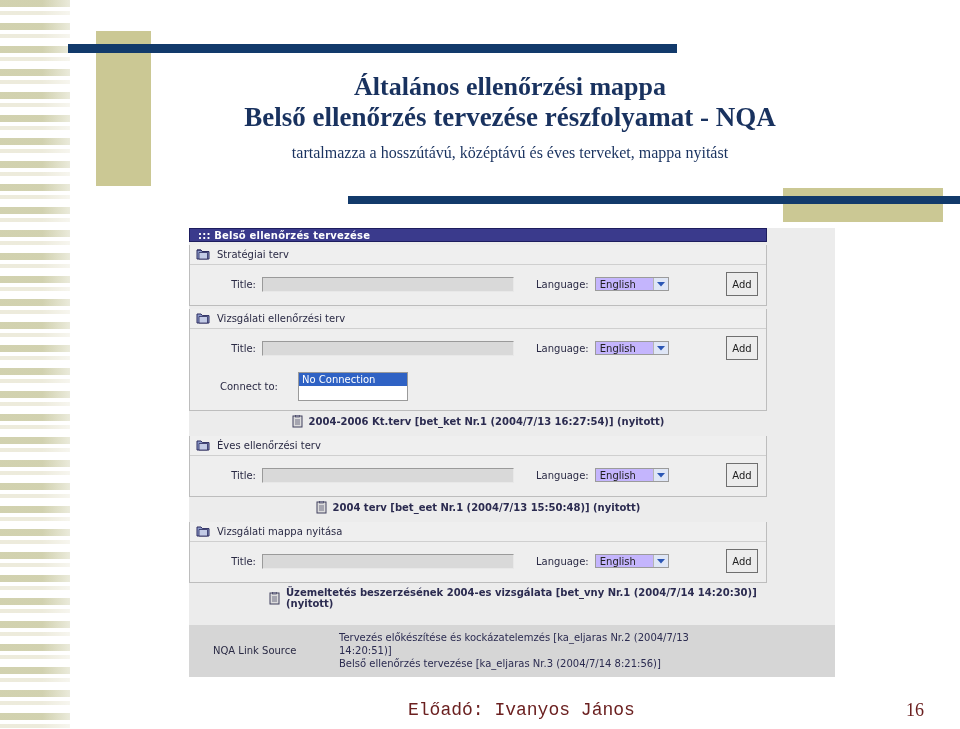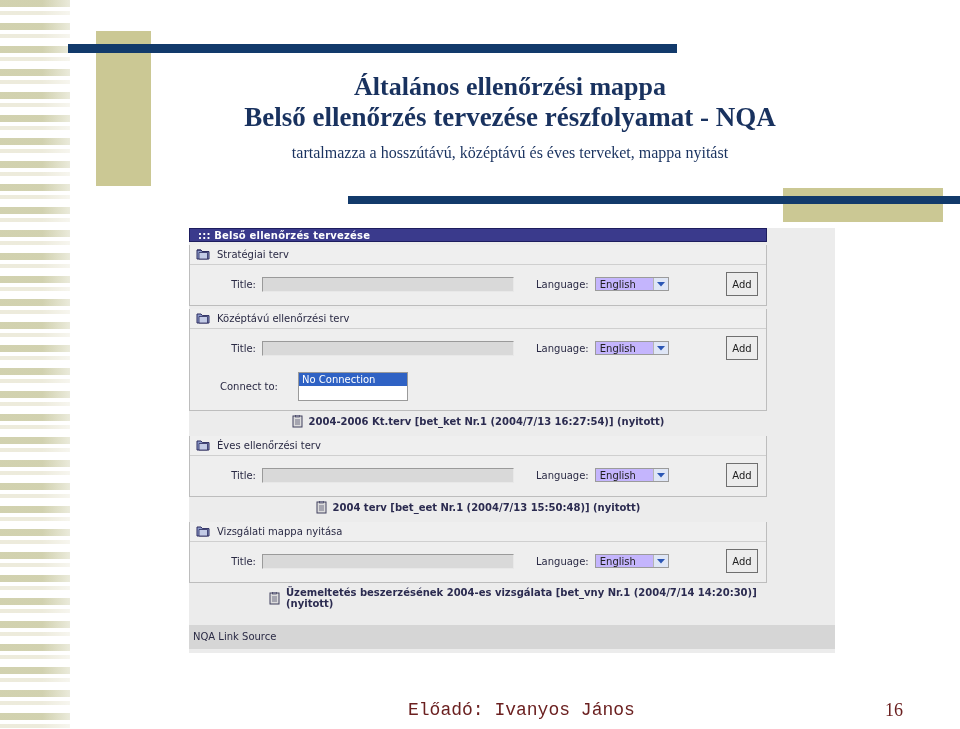--- a/index.html
+++ b/index.html
@@ -107,32 +107,32 @@
     display:flex;align-items:center;gap:6px;
     padding:4px 0 5px 0;justify-content:center;
     font-size:10px;color:#2b2b50;font-weight:bold;
   }
   .docline.left{justify-content:flex-start;padding-left:80px;}
 
   .nqa{
     display:flex;background:#d6d6d6;margin-top:11px;
     padding:6px 0 7px 0;width:646px;
   }
-  .nqa .nqa-lbl{width:150px;padding-left:4px;box-sizing:border-box;
+  .nqa .nqa-lbl{width:150px;padding-left:24px;box-sizing:border-box;
     display:flex;align-items:center;font-size:10px;color:#2a2a44;}
   .nqa .nqa-val{font-size:10px;color:#2b2b50;line-height:13px;}
 
   
   .footer-name{
     position:absolute;left:408px;top:700px;
     color:#6b2020;font-size:18px;
     font-family:Liberation Mono, monospace;
   }
   .footer-page{
-    position:absolute;left:885px;top:700px;
+    position:absolute;left:906px;top:700px;
     color:#6b2020;font-size:18px;
     font-family:"Liberation Serif", serif;
   }
 
   .icon-folder{flex:0 0 auto;display:block;}
   .icon-doc{flex:0 0 auto;display:block;}
 </style>
 </head>
 <body>
 
@@ -184,21 +184,21 @@
     </div>
 
     <div class="panel">
       <div class="panel-head">
         <span>
           <svg class="icon-folder" width="14" height="13" viewBox="0 0 14 13">
             <path d="M1 2h4l1.4 1.6H13V11H1z" fill="#8e9ccc" stroke="#2b2b5e" stroke-width="1"></path>
             <path d="M3 4.5h8.5V11H3z" fill="#c3cbe6" stroke="#2b2b5e" stroke-width=".8"></path>
           </svg>
         </span>
-        <span class="lbl">Középtávú ellenőrzési terv</span>
+        <span class="lbl">Vizsgálati ellenőrzési terv</span>
       </div>
       <div class="panel-body">
         <div class="row">
           <span class="title-lbl">Title:</span>
           <div class="textbox" title=""></div>
           <span class="lang-lbl">Language:</span>
           <div class="select">
             <span class="val">English</span>
             <span class="chev">
               <svg width="8" height="6" viewBox="0 0 8 6">
@@ -302,19 +302,24 @@
           <rect x="1" y="1" width="9" height="11" fill="#dcdcdc" stroke="#40405f" stroke-width="1"></rect>
           <rect x="3.5" y="0" width="4" height="2" fill="#9a9ab0" stroke="#40405f" stroke-width=".7"></rect>
           <path d="M3 5h5M3 7h5M3 9h5" stroke="#40405f" stroke-width=".7"></path>
         </svg>
       </span>
       <span>Üzemeltetés beszerzésének 2004-es vizsgálata [bet_vny Nr.1 (2004/7/14 14:20:30)] (nyitott)</span>
     </div>
 
     <div class="nqa">
       <div class="nqa-lbl">NQA Link Source</div>
+      <div>
+        <div class="nqa-val">Tervezés előkészítése és kockázatelemzés [ka_eljaras Nr.2 (2004/7/13</div>
+        <div class="nqa-val">14:20:51)]</div>
+        <div class="nqa-val">Belső ellenőrzés tervezése [ka_eljaras Nr.3 (2004/7/14 8:21:56)]</div>
+      </div>
     </div>
 
   </div>
 </div>
 
 <div class="footer-name">Előadó: Ivanyos János</div>
 <div class="footer-page">16</div>
 
 </body></html>

